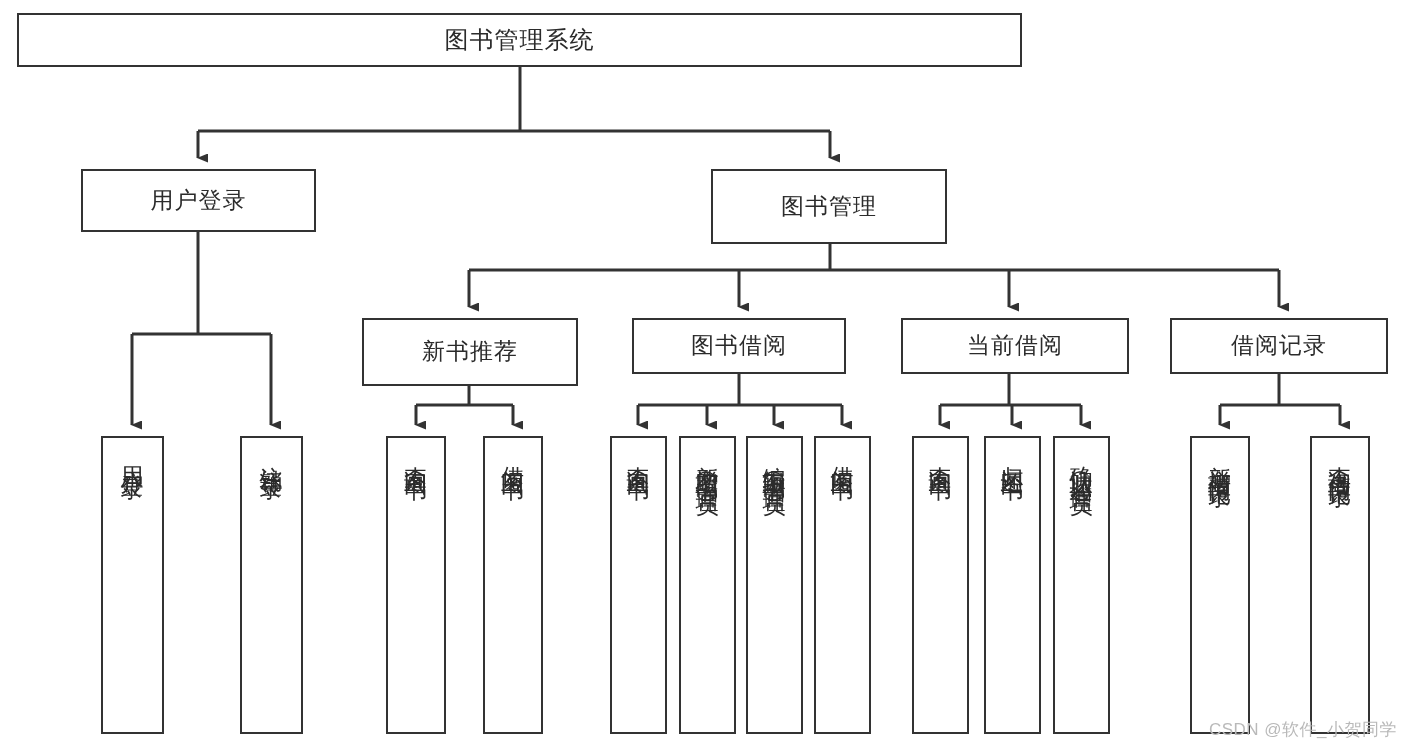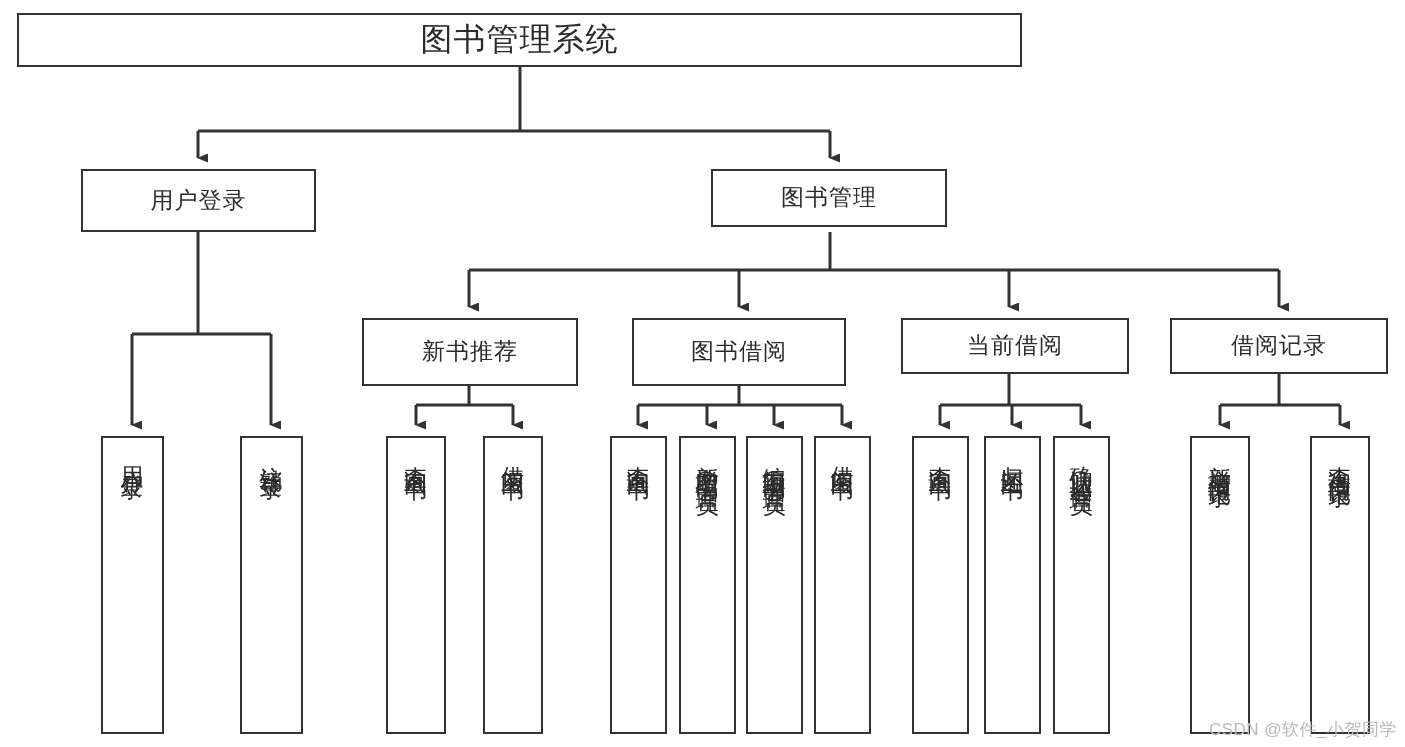--- a/index.html
+++ b/index.html
@@ -36,21 +36,21 @@
     justify-content: center;
     color: #2b2b2b;
   }
   .node-h {
     font-size: 23px;
     letter-spacing: 1px;
     line-height: 1.1;
     white-space: nowrap;
   }
   .node-root {
-    font-size: 32px;
+    font-size: 24px;
   }
   .node-v {
     align-items: flex-start;
     justify-content: center;
     padding-top: 10px;
     font-size: 23px;
   }
   .node-v .vtext {
     writing-mode: vertical-rl;
     text-orientation: upright;
@@ -125,28 +125,28 @@
     </g>
   </svg>
 
   <div class="node node-h node-root" style="left:17px; top:13px; width:1005px; height:54px;">
     <span>图书管理系统</span>
   </div>
 
   <div class="node node-h" style="left:81px; top:169px; width:235px; height:63px;">
     <span>用户登录</span>
   </div>
-  <div class="node node-h" style="left:711px; top:169px; width:236px; height:58px;text-align:right;">
+  <div class="node node-h" style="left:711px; top:169px; width:236px; height:75px;text-align:right;">
     <span>图书管理</span>
   </div>
 
   <div class="node node-h" style="left:362px; top:318px; width:216px; height:68px;">
     <span>新书推荐</span>
   </div>
-  <div class="node node-h" style="left:632px; top:318px; width:214px; height:68px;">
+  <div class="node node-h" style="left:632px; top:318px; width:214px; height:56px;">
     <span>图书借阅</span>
   </div>
   <div class="node node-h" style="left:901px; top:318px; width:228px; height:56px;">
     <span>当前借阅</span>
   </div>
   <div class="node node-h" style="left:1170px; top:318px; width:218px; height:56px;">
     <span>借阅记录</span>
   </div>
 
   <div class="node node-v" style="left:101px; top:436px; width:63px; height:298px;">

